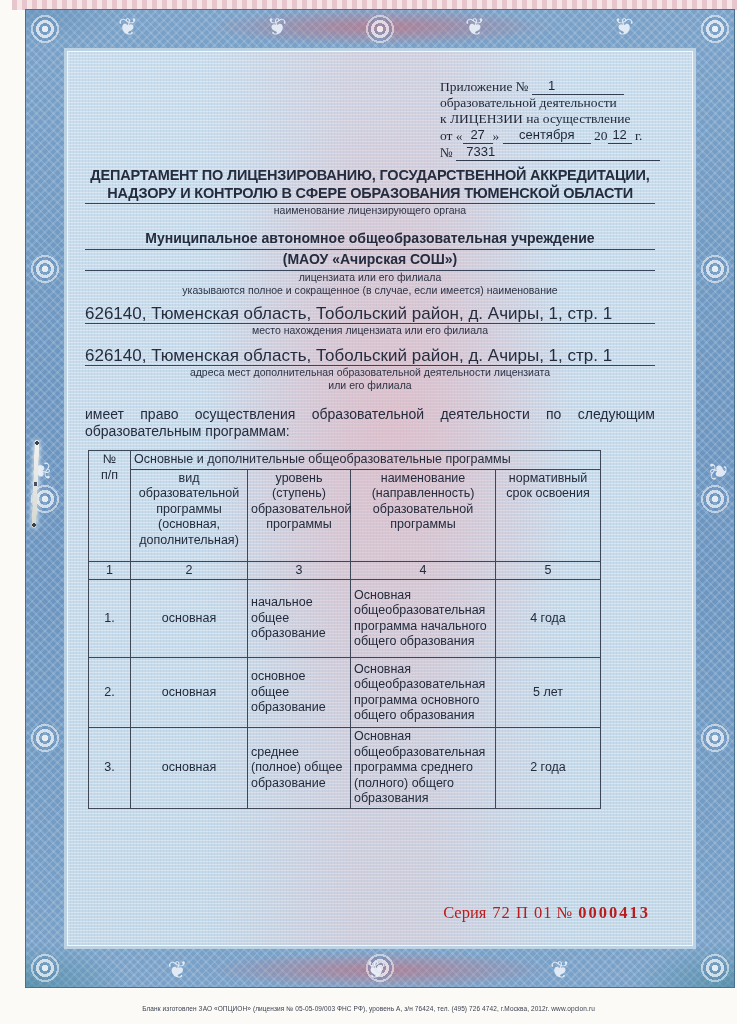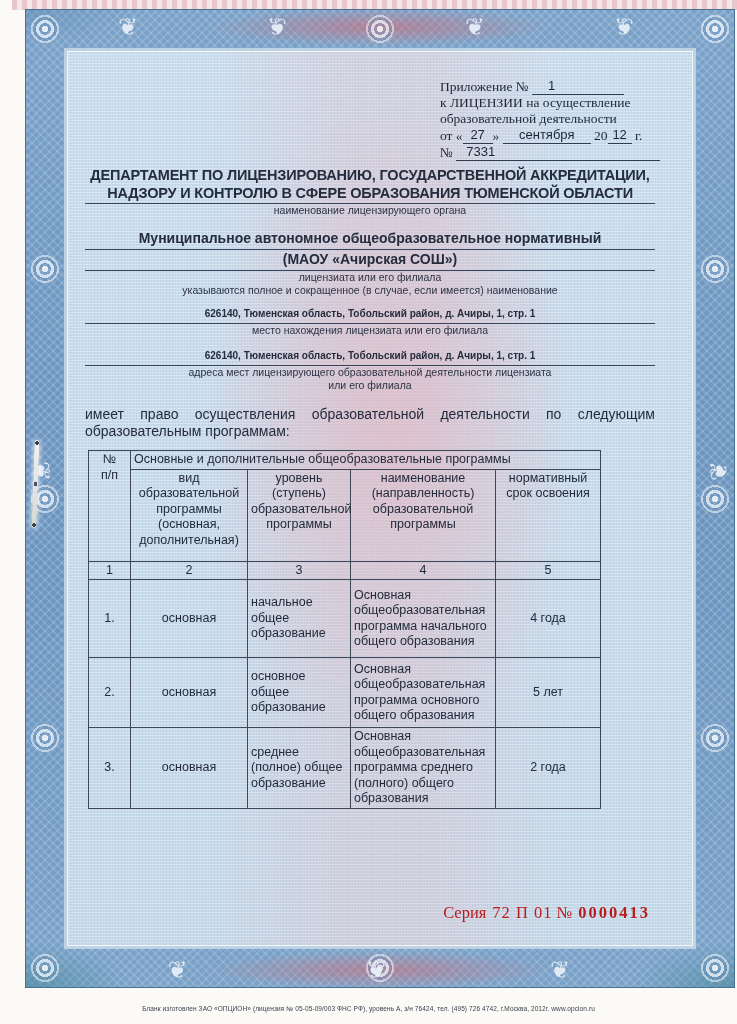--- a/index.html
+++ b/index.html
@@ -67,21 +67,21 @@
   }
   .u-num1 { width:76px; text-align:left; padding-left:16px; }
   .u-day  { width:30px; }
   .u-mon  { width:88px; }
   .u-yr   { width:24px; }
   .u-lic  { width:194px; text-align:left; padding-left:10px; }
   .authority { margin-top:5px; text-align:center; font-weight:bold; font-size:14.5px; line-height:18px; letter-spacing:-0.2px; }
   .rule { border-bottom:1.4px solid #39455a; margin-top:1px; }
   .caption { text-align:center; font-size:10.5px; line-height:13px; color:#2c3345; }
   .licensee { margin-top:12px; text-align:center; font-weight:bold; font-size:14px; line-height:19px; }
-  .addr-block { margin-top:8px; text-align:center; font-weight:bold; font-size:10px; line-height:17px; }
+  .addr-block { margin-top:8px; text-align:left; font-weight:normal; font-size:17px; line-height:17px; }
   .statement { margin-top:14px; font-size:14px; line-height:16.5px; text-align:justify; }
   
   table.programs { border-collapse:collapse; table-layout:fixed; width:512px; margin:11px 0 0 3px; font-size:12.5px; line-height:15.5px; color:#232b3c; }
   table.programs td, table.programs th { border:1px solid #3e4757; font-weight:normal; padding:1px 3px; }
   th.group { text-align:left; }
   th.colhead { text-align:center; vertical-align:top; padding-top:2px; }
   th.numhead { text-align:center; vertical-align:top; padding-top:2px; }
   td.idx { text-align:center; }
   td.c { text-align:center; vertical-align:middle; }
   td.l { text-align:left; vertical-align:middle; padding-left:6px; }
@@ -132,61 +132,61 @@
 
   <div class="staple"></div>
 
   <div class="content">
 
     <div class="appendix">
       <div>
         <span>Приложение №</span>
         <span class="u u-num1">1</span>
       </div>
+      <div>образовательной деятельности</div>
       <div>к ЛИЦЕНЗИИ на осуществление</div>
-      <div>образовательной деятельности</div>
       <div>
         <span>от «</span><span class="u u-day">27</span><span>»</span>
         <span class="u u-mon">сентября</span>
         <span>20</span><span class="u u-yr">12</span>
         <span>г.</span>
       </div>
       <div>
         <span>№</span>
         <span class="u u-lic">7331</span>
       </div>
     </div>
 
     <div class="authority">
       <div>ДЕПАРТАМЕНТ ПО ЛИЦЕНЗИРОВАНИЮ, ГОСУДАРСТВЕННОЙ АККРЕДИТАЦИИ,</div>
       <div>НАДЗОРУ И КОНТРОЛЮ В СФЕРЕ ОБРАЗОВАНИЯ ТЮМЕНСКОЙ ОБЛАСТИ</div>
     </div>
     <div class="rule"></div>
     <div class="caption">наименование лицензирующего органа</div>
 
     <div class="licensee">
-      <div>Муниципальное автономное общеобразовательное нормативный</div>
+      <div>Муниципальное автономное общеобразовательная учреждение</div>
       <div class="rule"></div>
       <div>(МАОУ «Ачирская СОШ»)</div>
       <div class="rule"></div>
     </div>
     <div class="caption">лицензиата или его филиала</div>
     <div class="caption">указываются полное и сокращенное (в случае, если имеется) наименование</div>
 
     <div class="addr-block">
       <div>626140, Тюменская область, Тобольский район, д. Ачиры, 1, стр. 1</div>
       <div class="rule"></div>
     </div>
     <div class="caption">место нахождения лицензиата или его филиала</div>
 
     <div class="addr-block" style="margin-top:10px;">
       <div>626140, Тюменская область, Тобольский район, д. Ачиры, 1, стр. 1</div>
       <div class="rule"></div>
     </div>
-    <div class="caption">адреса мест лицензирующего образовательной деятельности лицензиата</div>
+    <div class="caption">адреса мест дополнительная образовательной деятельности лицензиата</div>
     <div class="caption">или его филиала</div>
 
     <div class="statement">имеет право осуществления образовательной деятельности по следующим образовательным программам:</div>
 
     <table class="programs">
       <colgroup>
           <col style="width:42px">
           <col style="width:117px">
           <col style="width:103px">
           <col style="width:145px">

